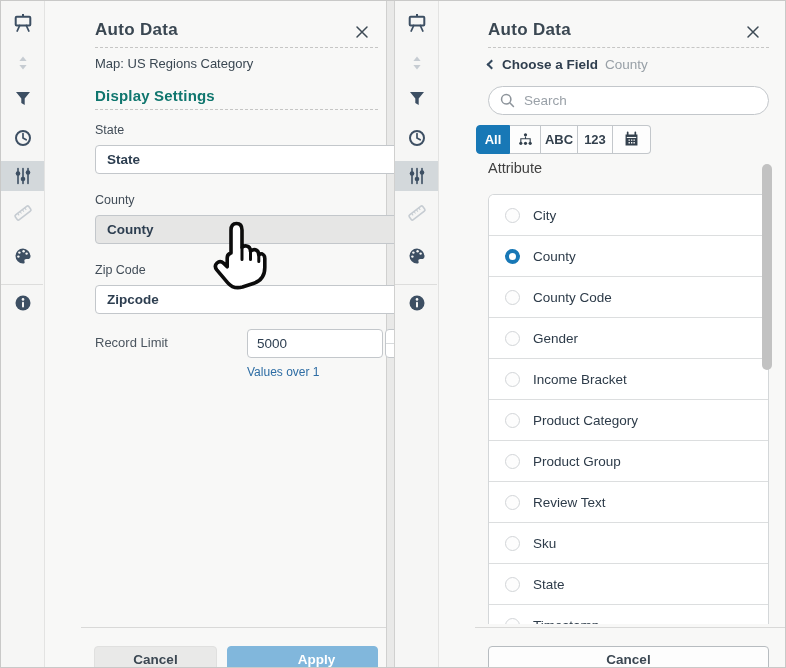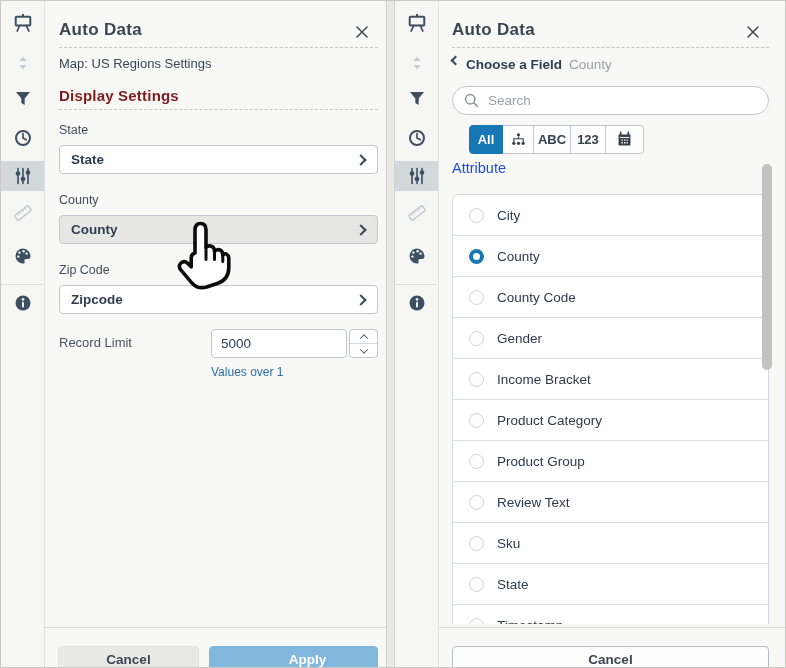--- a/index.html
+++ b/index.html
@@ -1,19 +1,19 @@
 <!DOCTYPE html>
 <html><head>
 <meta charset="utf-8">
 <style>
   * { margin:0; padding:0; box-sizing:border-box; }
   body { background:#fff; font-family:"Liberation Sans", sans-serif; }
   .stage{ position:relative; width:786px; height:668px; background:#e9e9e8;
           border:1px solid #c9c9c8; overflow:hidden; }
-  .panel{ position:absolute; top:0; bottom:0; background:#f8f8f7; display:flex; }
+  .panel{ position:absolute; top:0; bottom:0; background:#f8f8f7; display:flex;gap:36px; }
   .panel.left{ left:0; width:386px; border-right:1px solid #d0d0cf; }
   .panel.right{ left:393px; right:0; border-left:1px solid #d0d0cf; }
 
   
   .rail{ width:44px; flex:none; position:relative; background:#f6f6f5;
          border-right:1px solid #e3e3e2; }
   .rail .sel-bg{ position:absolute; left:0; top:160px; width:43px; height:30px; background:#d3d8db; }
   .rail .rdiv{ position:absolute; left:0; right:1px; top:283px; border-top:1px solid #ddddDC; }
   .ricon{ position:absolute; left:12px; width:20px; height:20px; color:#3d4f63; }
   .ricon.dim{ color:#c6ccd2; }
@@ -25,21 +25,21 @@
   .panel-title{ position:absolute; top:19px; font-size:17px; font-weight:700;
                 color:#3a4752; letter-spacing:.3px; }
   .close-btn{ position:absolute; top:23px; width:16px; height:16px; cursor:pointer; color:#3d4a55; }
   .dashed{ position:absolute; border-top:1px dashed #c6c6c5; }
   .chev{ width:8px; height:8px; border-right:2px solid #35495e; border-bottom:2px solid #35495e; flex:none; }
   .chev.r{ transform:rotate(-45deg); }
   .chev.l{ transform:rotate(135deg); width:7px; height:7px; border-width:2px; }
 
   
   .l-sub{ position:absolute; left:14px; top:55px; font-size:13px; color:#3a4752; }
-  .l-head{ position:absolute; left:14px; top:86px; font-size:15px; font-weight:700; color:#7f1d1d; letter-spacing:.2px; }
+  .l-head{ position:absolute; left:14px; top:86px; font-size:15px; font-weight:700; color:#0f766e; letter-spacing:.2px; }
   .f-label{ position:absolute; left:14px; font-size:12.5px; color:#424d58; }
   .field{ position:absolute; left:14px; width:319px; height:29px; background:#fff;
           border:1px solid #c3c7cb; border-radius:4px; display:flex; align-items:center;
           padding:0 12px 0 11px; cursor:pointer; }
   .field .fval{ font-size:13.5px; font-weight:700; color:#2d3e50; flex:1; }
   .field.hovered{ background:#e6e6e5; }
   .rl-label{ position:absolute; left:14px; top:334px; font-size:13px; color:#4b555f; }
   .rl-input{ position:absolute; left:166px; top:328px; width:136px; height:29px;
              border:1px solid #c3c7cb; border-radius:4px; background:#fff;
              font-family:"Liberation Sans",sans-serif; font-size:13.5px; color:#2d3e50; padding:0 9px; }
@@ -57,38 +57,38 @@
                  border-top:1px solid #d9d9d8; display:flex; align-items:center; gap:10px; }
   .panel.left .panel-footer{ padding:0 8px 0 13px; }
   .panel.right .panel-footer{ padding:0 16px 0 13px; }
   .btn{ flex:1; height:28px; border-radius:4px; font-size:13.5px; font-weight:700;
         display:flex; align-items:center; justify-content:center; cursor:pointer;margin-top:24px; }
   .btn.gray{ background:#e9e9e8; border:1px solid #e0e0df; color:#3b4752; }
   .btn.white{ background:#fdfdfd; border:1px solid #b7bcc0; color:#3b4752; }
   .btn.blue{ background:#81b7dc; border:1px solid #81b7dc; color:#fff;padding-left:28px; }
 
   
-  .crumb{ position:absolute; left:13px; top:56px; display:flex; gap:7px; cursor:pointer; }
+  .crumb{ position:absolute; left:13px; top:56px; display:flex; align-items:center; gap:7px; cursor:pointer; }
   .crumb .back{ font-size:13.5px; font-weight:700; color:#2f3e4e; }
   .crumb .cur{ font-size:13.5px; color:#98a0a7; font-weight:400; }
   .search{ position:absolute; left:13px; right:16px; top:85px; height:29px; background:#fff;
            border:1px solid #c3c7cb; border-radius:15px; display:flex; align-items:center; padding:12px 10px; }
   .search svg{ width:17px; height:17px; color:#8d949b; flex:none; }
   .search input{ border:none; outline:none; background:transparent; flex:1; margin-left:8px;
                  font-family:"Liberation Sans",sans-serif; font-size:13.5px; color:#3a4752; }
   .search input::placeholder{ color:#9aa1a8; }
-  .tabs{ position:absolute; left:30px; top:124px; height:29px; display:flex; }
+  .tabs{ position:absolute; left:1px; top:124px; height:29px; display:flex; }
   .seg{ height:29px; border:1px solid #c3c7cb; border-left:none; background:#fdfdfd;
         display:flex; align-items:center; justify-content:center; font-size:13px; font-weight:700;
         color:#33404d; cursor:pointer; }
   .seg svg{ width:17px; height:17px; color:#33404d; }
   .seg.first{ border-left:1px solid #1878b6; border-radius:4px 0 0 4px; }
   .seg.last{ border-radius:0 4px 4px 0; }
   .seg.active{ background:#1878b6; border-color:#1878b6; color:#fff; }
-  .attr-head{ position:absolute; left:13px; top:159px; font-size:14.5px; color:#1d4ed8; }
+  .attr-head{ position:absolute; left:13px; top:159px; font-size:14.5px; color:#404040; }
   .opt-list{ position:absolute; left:13px; right:16px; top:193px; bottom:43px; background:#fff;
              border:1px solid #d4d7d9; border-bottom:none; border-radius:6px 6px 0 0; overflow:hidden; }
   .opt-row{ height:41px; display:flex; align-items:center; padding-left:16px;
             border-bottom:1px solid #dcdedf; cursor:pointer; background:#fff; }
   .radio{ width:15px; height:15px; border-radius:50%; border:1.5px solid #d2d5d8; background:#fdfdfd;
           margin-right:13px; flex:none; }
   .radio.on{ border:4.5px solid #1878b6; background:#fff; }
   .opt-label{ font-size:13.5px; color:#2d3b49; }
   .scroll-thumb{ position:absolute; right:13px; top:163px; width:10px; height:206px;
                  background:#c2c2c2; border-radius:5px; }
@@ -163,21 +163,21 @@
     </div>
 
     <div class="content">
       <div class="panel-title" style="left:14px">Auto Data</div>
       <span class="close-btn" style="right:16px">
         <svg viewBox="0 0 16 16">
             <path d="M3 3l10 10M13 3 3 13" stroke="currentColor" stroke-width="1.5" stroke-linecap="round"></path>
           </svg>
       </span>
       <div class="dashed" style="left:14px; right:8px; top:46px"></div>
-      <div class="l-sub">Map: US Regions Settings</div>
+      <div class="l-sub">Map: US Regions Category</div>
       <div class="l-head">Display Settings</div>
       <div class="dashed" style="left:14px; right:8px; top:108px"></div>
 
       <div class="f-label" style="top:122px">State</div>
       <div class="field" style="top:144px">
         <span class="fval">State</span>
         <span class="chev r"></span>
       </div>
 
       <div class="f-label" style="top:192px">County</div>

